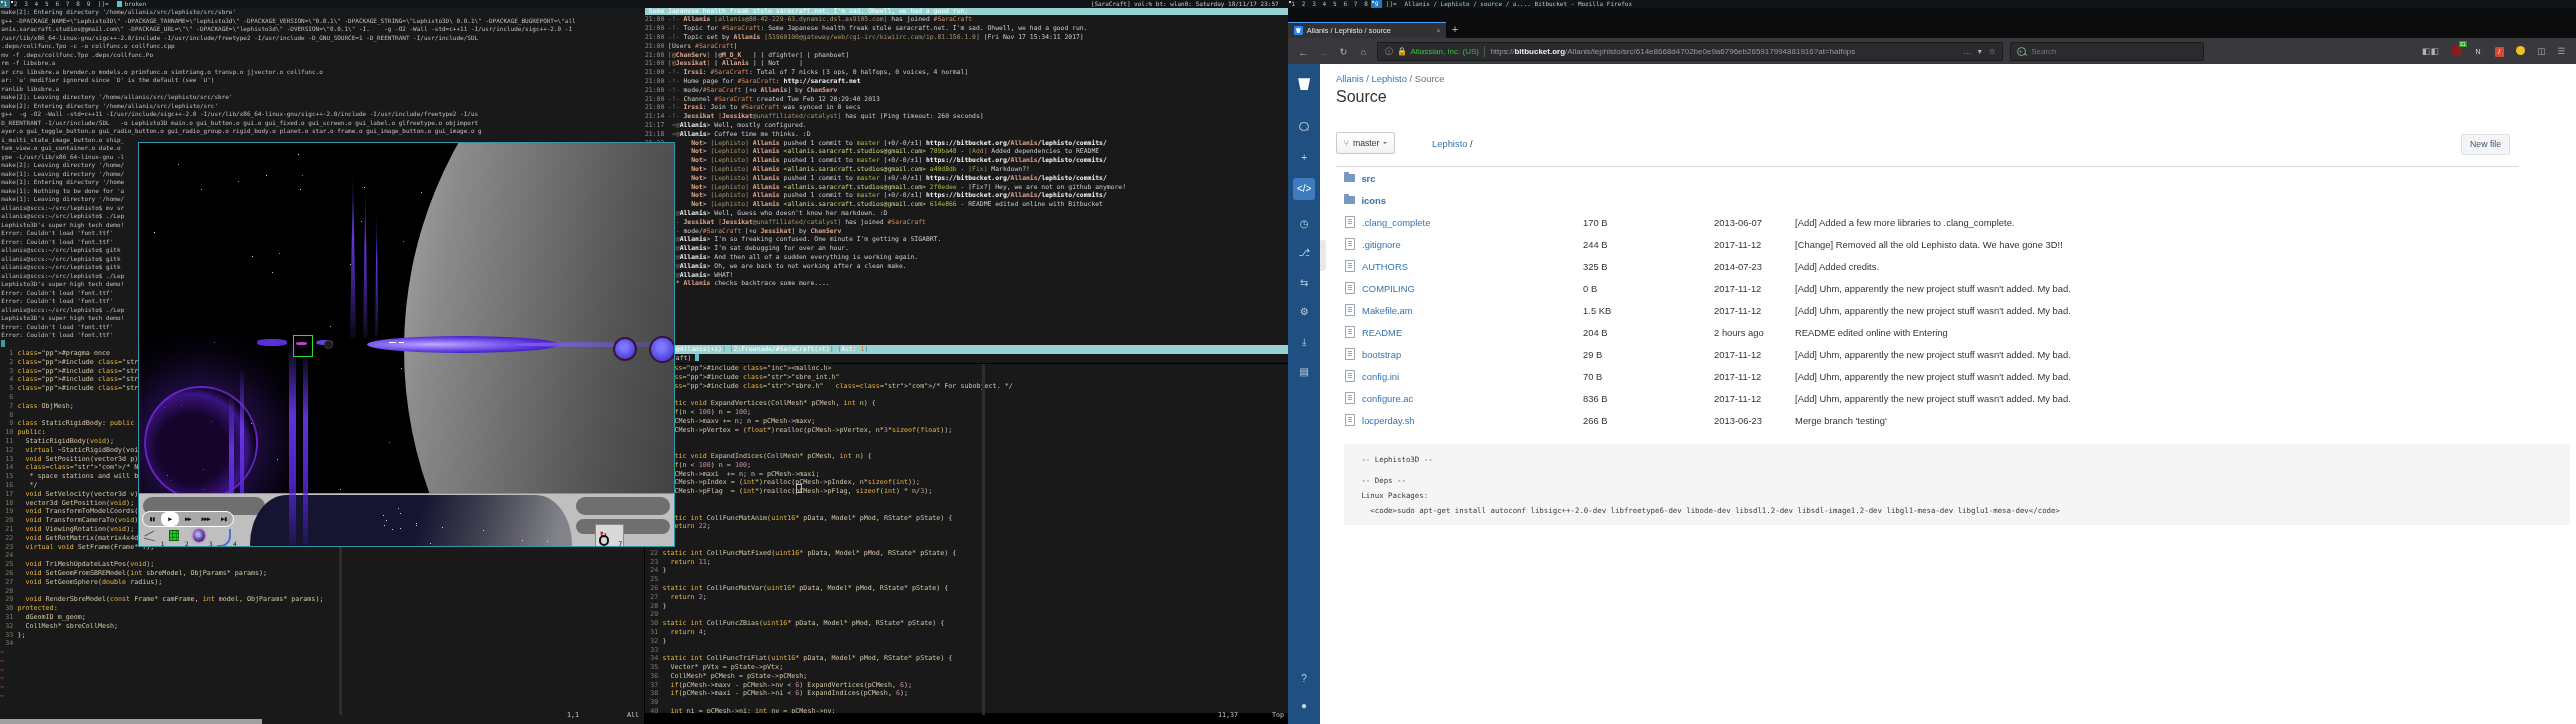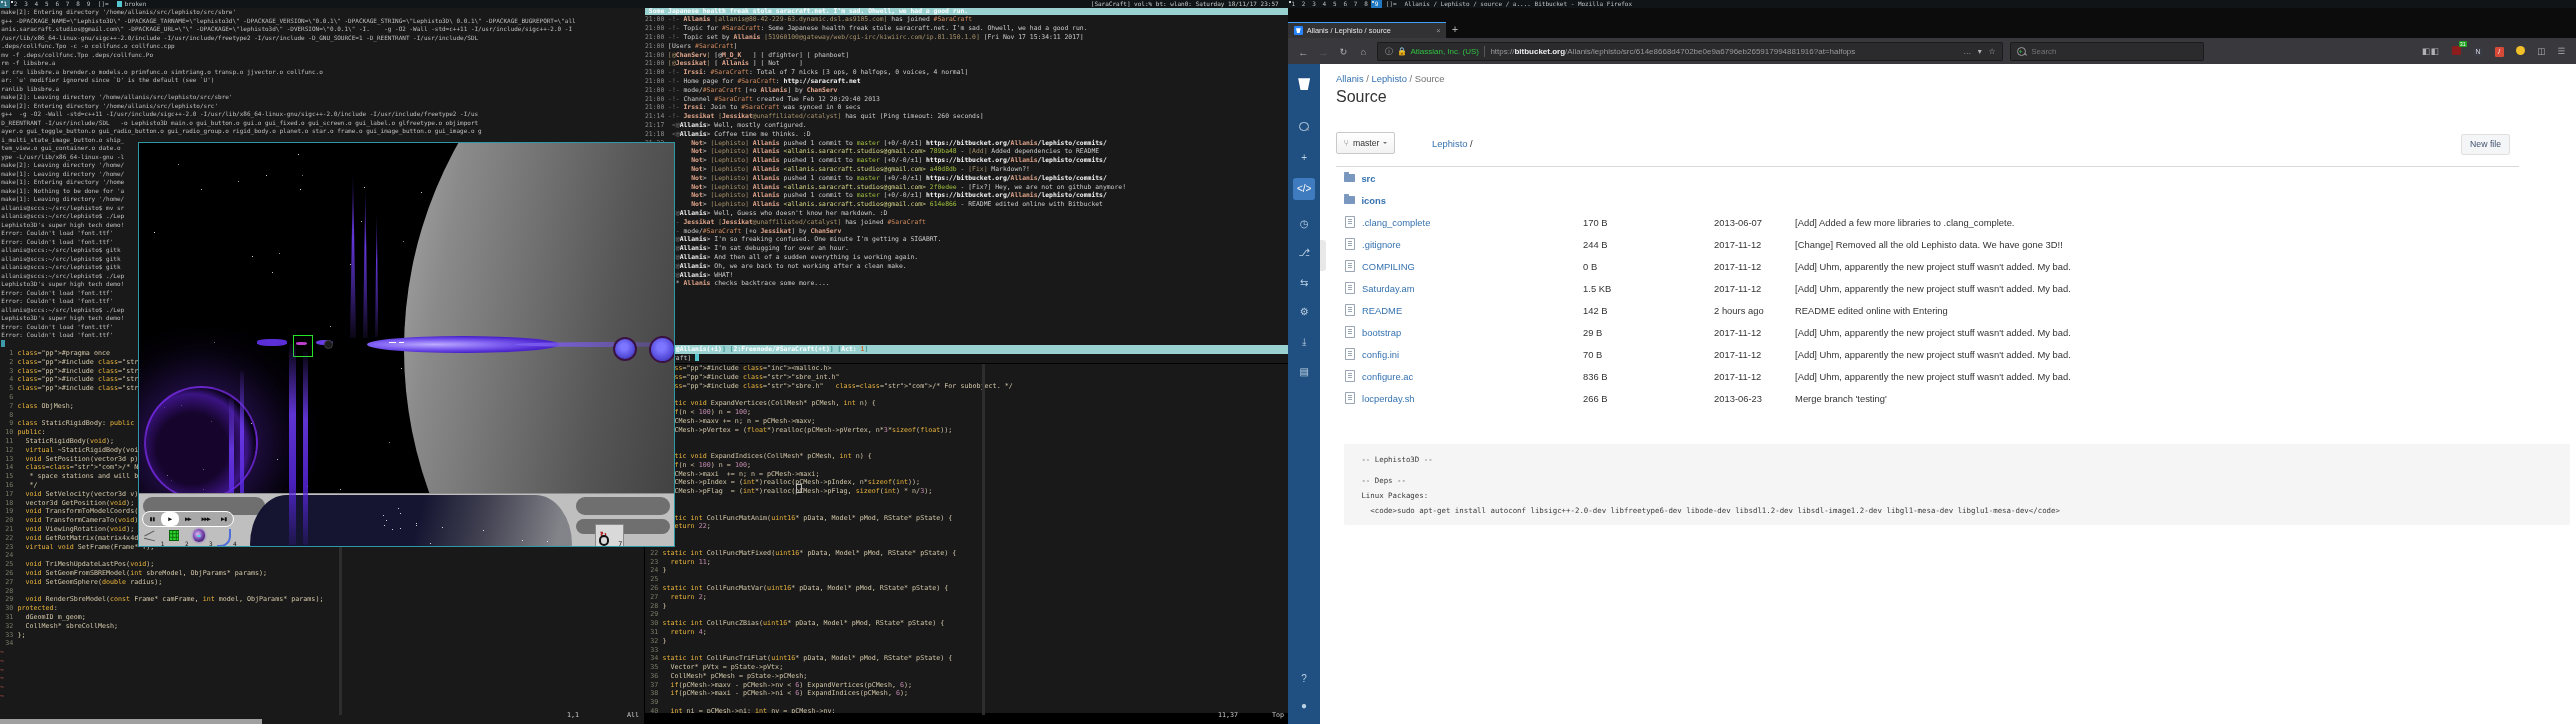--- a/index.html
+++ b/index.html
@@ -12,21 +12,21 @@
   .dwmbar .tag.occ:before{content:"";position:absolute;left:0.7px;top:0.7px;width:2px;height:2px;background:#d0d8d8;}
   .dwmbar .tag.sel{background:#2e6f80;color:#fff;}
   .dwmbar .tag.sel2{background:#1f78c1;color:#fff;}
   .dwmbar .lt{padding:0 4px;}
   .dwmbar .ttl{padding:0 4px;display:flex;align-items:center;gap:2.7px;}
   .dwmbar .accent{width:5.4px;height:5.4px;background:#56c6ce;display:inline-block;}
   .dwmbar .status{margin-left:auto;padding-right:9.4px;color:#c7ccc9;}
   
   .term{background:#191919;color:#bfbfbf;font-size:6px;line-height:8.5px;overflow:hidden;white-space:pre;}
   .irc{background:#191919;color:#c9c9c9;font-size:6.4px;line-height:8.8px;overflow:hidden;white-space:pre;}
-  .ircbar{background:#9ad2d2;color:#fdfdfd;white-space:pre;overflow:hidden;font-weight:bold;}
+  .ircbar{background:#9ad2d2;color:#fdfdfd;white-space:pre;overflow:hidden;}
   .ircbar .b{color:#3d8f8f;} .ircbar .act{color:#c96a2b;}
   .irc .t{color:#8f8f8f;} .irc .dim{color:#787878;} .irc .nick{color:#e0a68c;font-weight:bold;}
   .irc .wn{color:#efefef;font-weight:bold;} .irc .chan{color:#cf8a5f;} .irc .grn{color:#9fbf3f;}
   .irc .url{color:#f2f2f2;font-weight:bold;} .irc .mail{color:#d3d387;} .irc .hm{color:#a8926a;}
   .cursorblock{display:inline-block;width:4px;height:7.4px;background:#56c6ce;vertical-align:-1.3px;}
   
   .vim{background:#191919;color:#d2c6a8;font-size:6.7px;line-height:8.8px;overflow:hidden;white-space:pre;}
   .vim .ln{display:inline-block;width:13.4px;margin-right:4px;text-align:right;color:#7d7d6a;}
   .vim .tilde{color:#cf5a5a;}
   .vim .kw{color:#e8b33c;}
@@ -433,41 +433,48 @@
   </div>
 
   <div class="frow">
     <span class="fico file"></span>
     <span class="fname">.gitignore</span>
     <span class="fsize">244 B</span>
     <span class="fdate">2017-11-12</span>
     <span class="fmsg">[Change] Removed all the old Lephisto data. We have gone 3D!!</span>
   </div>
 
+  <div class="frow">
+    <span class="fico file"></span>
+    <span class="fname">AUTHORS</span>
+    <span class="fsize">325 B</span>
+    <span class="fdate">2014-07-23</span>
+    <span class="fmsg">[Add] Added credits.</span>
+  </div>
 
   <div class="frow">
     <span class="fico file"></span>
     <span class="fname">COMPILING</span>
     <span class="fsize">0 B</span>
     <span class="fdate">2017-11-12</span>
     <span class="fmsg">[Add] Uhm, apparently the new project stuff wasn't added. My bad.</span>
   </div>
 
   <div class="frow">
     <span class="fico file"></span>
-    <span class="fname">Saturday.am</span>
+    <span class="fname">Makefile.am</span>
     <span class="fsize">1.5 KB</span>
     <span class="fdate">2017-11-12</span>
     <span class="fmsg">[Add] Uhm, apparently the new project stuff wasn't added. My bad.</span>
   </div>
 
   <div class="frow">
     <span class="fico file"></span>
     <span class="fname">README</span>
-    <span class="fsize">142 B</span>
+    <span class="fsize">204 B</span>
     <span class="fdate">2 hours ago</span>
     <span class="fmsg">README edited online with Entering</span>
   </div>
 
   <div class="frow">
     <span class="fico file"></span>
     <span class="fname">bootstrap</span>
     <span class="fsize">29 B</span>
     <span class="fdate">2017-11-12</span>
     <span class="fmsg">[Add] Uhm, apparently the new project stuff wasn't added. My bad.</span>

